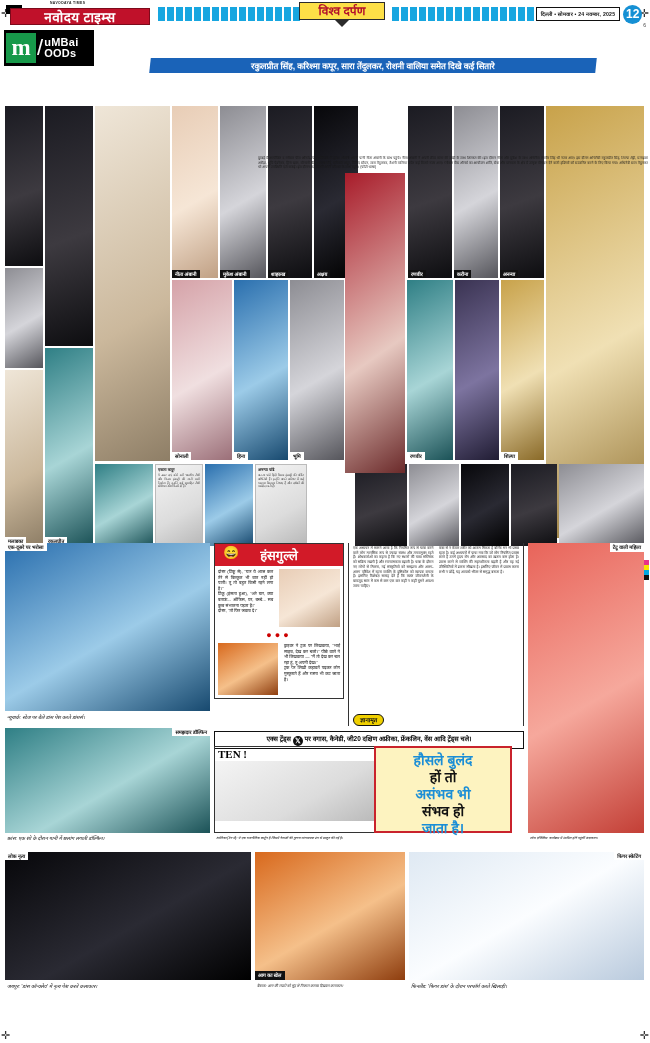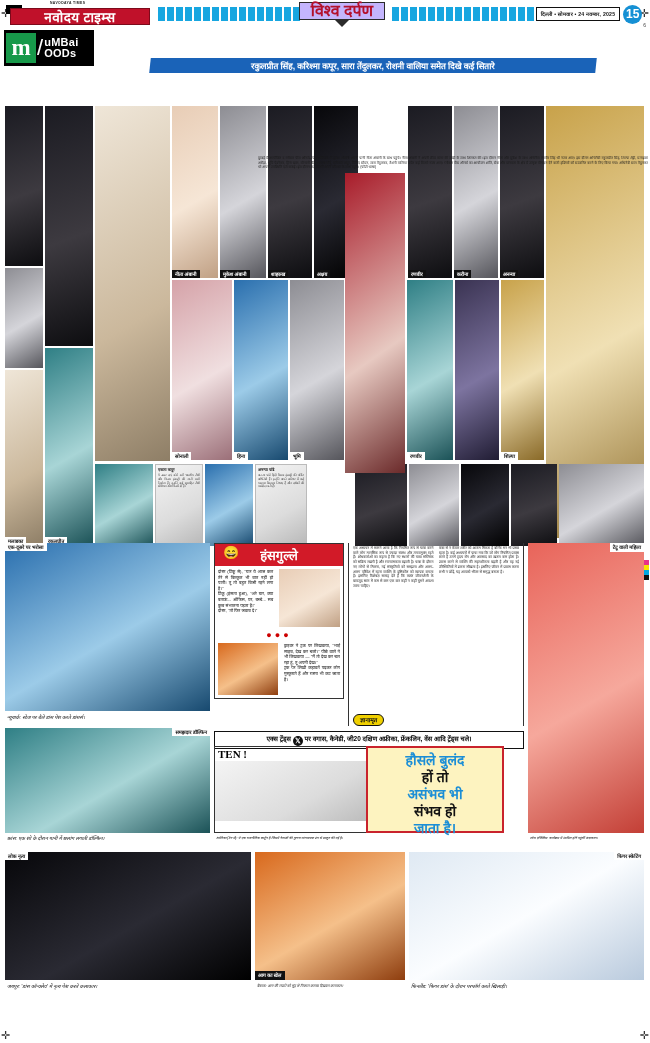--- a/index.html
+++ b/index.html
@@ -16,22 +16,22 @@
   .masthead { position:relative; height:28px; width:650px; display:flex; align-items:center; padding:0 4px; }
   .crop-mark { position:absolute; font-size:11px; color:#333; line-height:1; }
   .mh-logo { position:relative; width:152px; height:24px; flex:0 0 auto; }
   .mh-kicker { position:absolute; top:-1px; left:46px; font-size:3.4px; letter-spacing:.4px; color:#222; font-weight:bold; }
   .mh-black { position:absolute; left:2px; top:3px; width:16px; height:9px; background:#000; }
   .mh-name { position:absolute; left:6px; top:6px; width:140px; height:17px; background:#c0112a; color:#fff;
     font-size:13.5px; font-weight:bold; text-align:center; line-height:17px; letter-spacing:.4px;
     border:1px solid #7d0a1b; }
   .mh-bars { flex:1; height:14px; background:repeating-linear-gradient(90deg,#17a6e0 0 7px,#fff 7px 9px); margin:0 2px; }
   .mh-center { position:absolute; left:299px; top:2px; width:86px; }
-  .mh-center-box { background:#c4b5fd; border:1.4px solid #2b2b2b; height:18px; text-align:center;
-    font-size:16px; font-weight:bold; color:#b3112c; line-height:16px; }
+  .mh-center-box { background:#fde047; border:1.4px solid #2b2b2b; height:18px; text-align:center;
+    font-size:12px; font-weight:bold; color:#b3112c; line-height:16px; }
   .mh-center-tail { width:0;height:0;margin:0 auto;border-left:7px solid transparent;border-right:7px solid transparent;border-top:7px solid #2b2b2b; }
   .mh-date { border:1.2px solid #111; background:#fff; font-size:5.2px; padding:2px 4px; color:#111;
     white-space:nowrap; font-weight:bold; letter-spacing:.2px; }
   .mh-page { width:19px;height:19px;border-radius:50%;background:#1590d4;color:#fff;font-size:12px;
     font-weight:bold;display:flex;align-items:center;justify-content:center;margin-left:3px; }
   .mh-pagenum-sub { font-size:5px; color:#444; margin-left:1px; align-self:flex-end; }
 
   
   .headzone { position:relative; height:50px; border-bottom:0; }
   .brandbox { position:absolute; left:4px; top:2px; width:90px; height:36px; background:#000;
@@ -126,21 +126,21 @@
   <div class="masthead">
     <div class="mh-logo">
       <div class="mh-black"></div>
       <div class="mh-kicker">NAVODAYA TIMES</div>
       <div class="mh-name">नवोदय टाइम्स</div>
     </div>
     <div class="mh-bars"></div>
     <div style="width:88px;flex:0 0 auto;"></div>
     <div class="mh-bars"></div>
     <div class="mh-date">दिल्ली • सोमवार • 24 नवम्बर, 2025</div>
-    <div class="mh-page">15</div>
+    <div class="mh-page">12</div>
     <div class="mh-pagenum-sub">6</div>
 
     <div class="mh-center">
       <div class="mh-center-box">विश्व दर्पण</div>
       <div class="mh-center-tail"></div>
     </div>
   </div>
 
   <div class="headzone">
     <div class="brandbox">
@@ -282,21 +282,21 @@
       <span class="xlogo">𝕏</span>
       <span>पर वगास, कैनेडी, जी20 दक्षिण अफ्रीका, फ्रेंकलिन, वेंस आदि ट्रेंड्स चले।</span>
     </div>
 
     <div style="position:absolute;left:214px;top:208px;width:168px;border:1px solid #333;height:87px;">
       <div style="font-size:11px;font-weight:bold;padding:1px 3px;font-family:Liberation Serif, serif;">TEN !</div>
       <div class="ph p-white" style="position:relative;width:100%;height:60px;"></div>
     </div>
     <div class="capline" style="position:absolute;left:214px;top:297px;width:168px;font-size:3.4px;line-height:4.2px;">अमेरिका (टेन से): ये एक राजनीतिक कार्टून है जिसमें नेताओं की तुलना व्यंग्यात्मक ढंग से प्रस्तुत की गई है।</div>
 
-    <div class="yellowbox" style="position:absolute;left:366px;top:208px;width:138px;height:87px;">
+    <div class="yellowbox" style="position:absolute;left:374px;top:208px;width:138px;height:87px;">
       <div class="c1">हौसले बुलंद</div>
       <div>हों तो</div>
       <div class="c1">असंभव भी</div>
       <div>संभव हो</div>
       <div class="c1">जाता है।</div>
     </div>
 
     <div class="capline" style="position:absolute;left:528px;top:296px;width:116px;font-size:3.4px;">लॉस एंजिलिस: कार्यक्रम में शामिल होने पहुंचीं अदाकारा।</div>
   </div>
 

